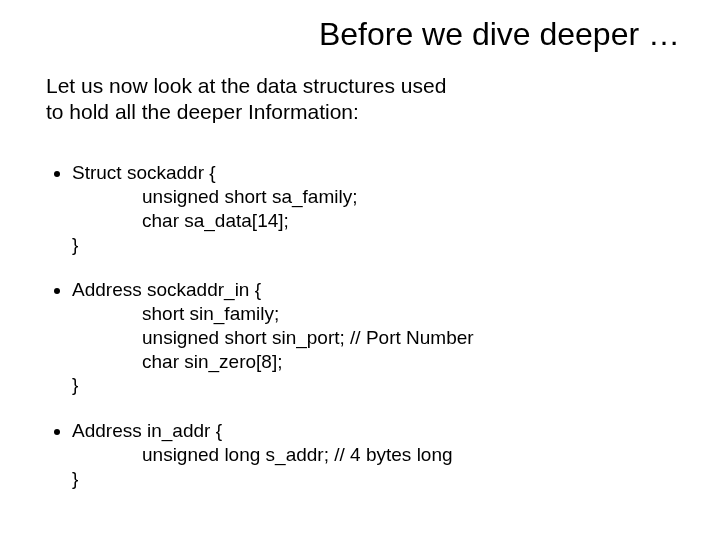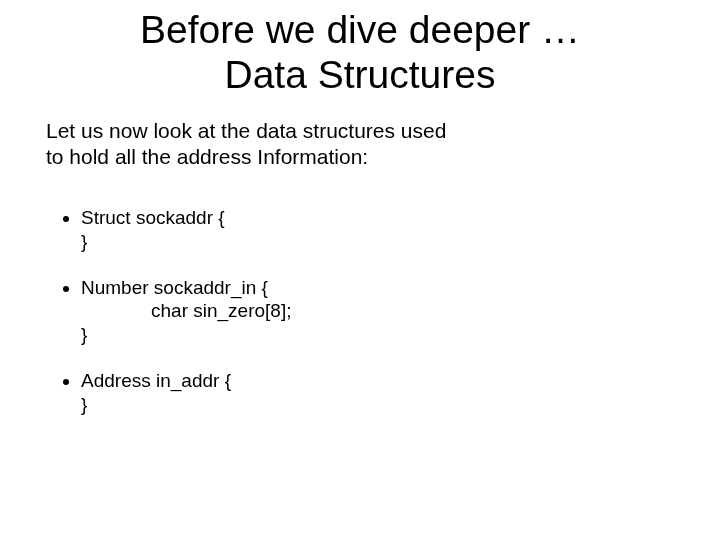--- a/index.html
+++ b/index.html
@@ -11,36 +11,36 @@
     font-family: Arial, Helvetica, sans-serif;
     color: #000;
   }
   .slide {
     box-sizing: border-box;
     width: 720px;
     height: 540px;
     padding: 8px 40px 20px 40px;
   }
   .title {
-    text-align: center;
-    font-size: 39px;
+    text-align: right;
+    font-size: 32px;
     line-height: 1.15;
-    margin: 0 0 20px 0;
+    margin: 8px 0 20px 0;
     font-weight: normal;
   }
   .intro {
     font-size: 21px;
     line-height: 1.25;
     margin: 0 0 36px 6px;
     max-width: 430px;
   }
   ul.structs {
     list-style: disc;
     padding-left: 28px;
-    margin: 13px;
+    margin: 4px;
   }
   ul.structs > li {
     font-size: 19px;
     line-height: 1.25;
     margin-bottom: 22px;
   }
   .decl {
     display: block;
   }
   .members {
@@ -51,36 +51,40 @@
     display: block;
     padding-left: 0;
   }
 </style>
 </head>
 <body>
 
 <div class="slide">
   <h1 class="title">
     <span>Before we dive deeper …</span><br>
-    <span>Data Structures</span>
   </h1>
 
   <p class="intro">
     <span>Let us now look at the data structures used</span><br>
-    <span>to hold all the address Information:</span>
+    <span>to hold all the deeper Information:</span>
   </p>
 
   <ul class="structs">
     <li>
       <span class="decl">Struct sockaddr {</span>
+      <span class="members">unsigned short sa_family;</span>
+      <span class="members">char sa_data[14];</span>
       <span class="close">}</span>
     </li>
     <li>
-      <span class="decl">Number sockaddr_in {</span>
+      <span class="decl">Address sockaddr_in {</span>
+      <span class="members">short sin_family;</span>
+      <span class="members">unsigned short sin_port; // Port Number</span>
       <span class="members">char sin_zero[8];</span>
       <span class="close">}</span>
     </li>
     <li>
       <span class="decl">Address in_addr {</span>
+      <span class="members">unsigned long s_addr; // 4 bytes long</span>
       <span class="close">}</span>
     </li>
   </ul>
 </div>
 
 </body></html>

